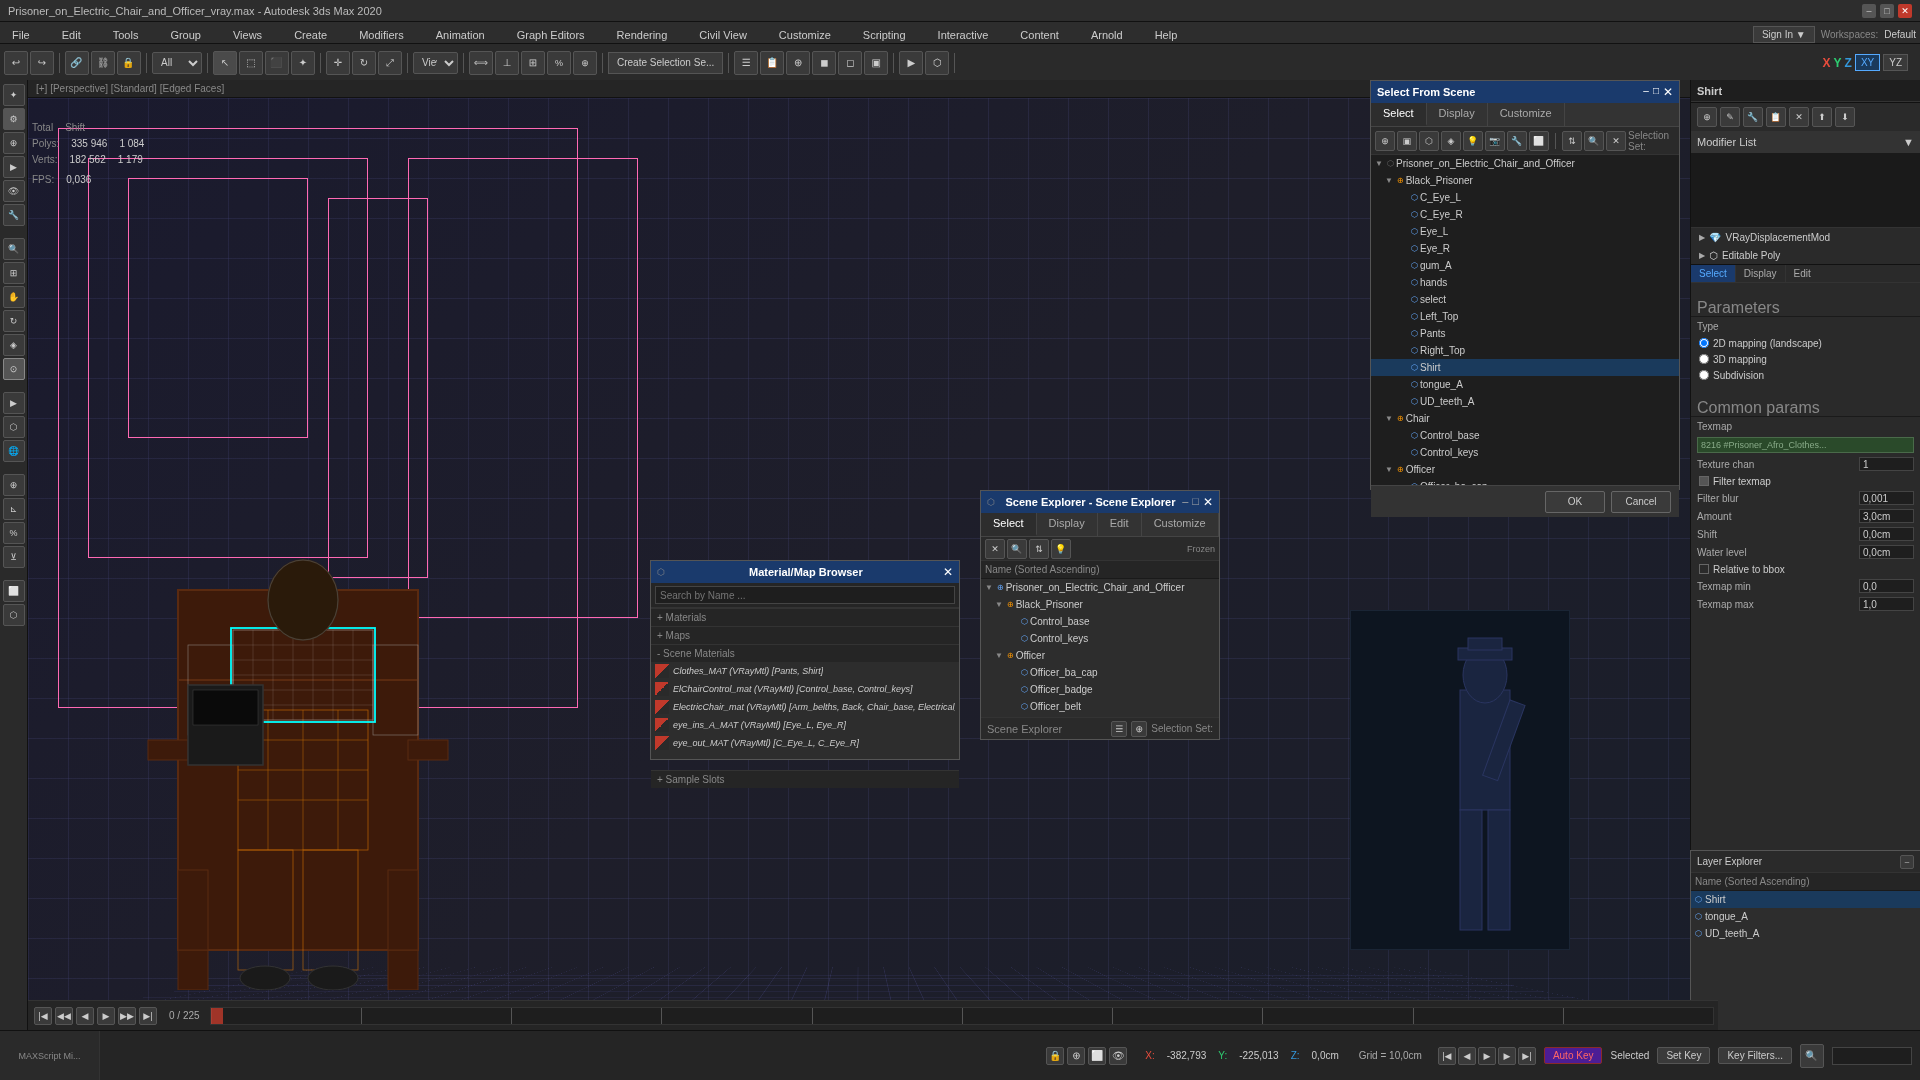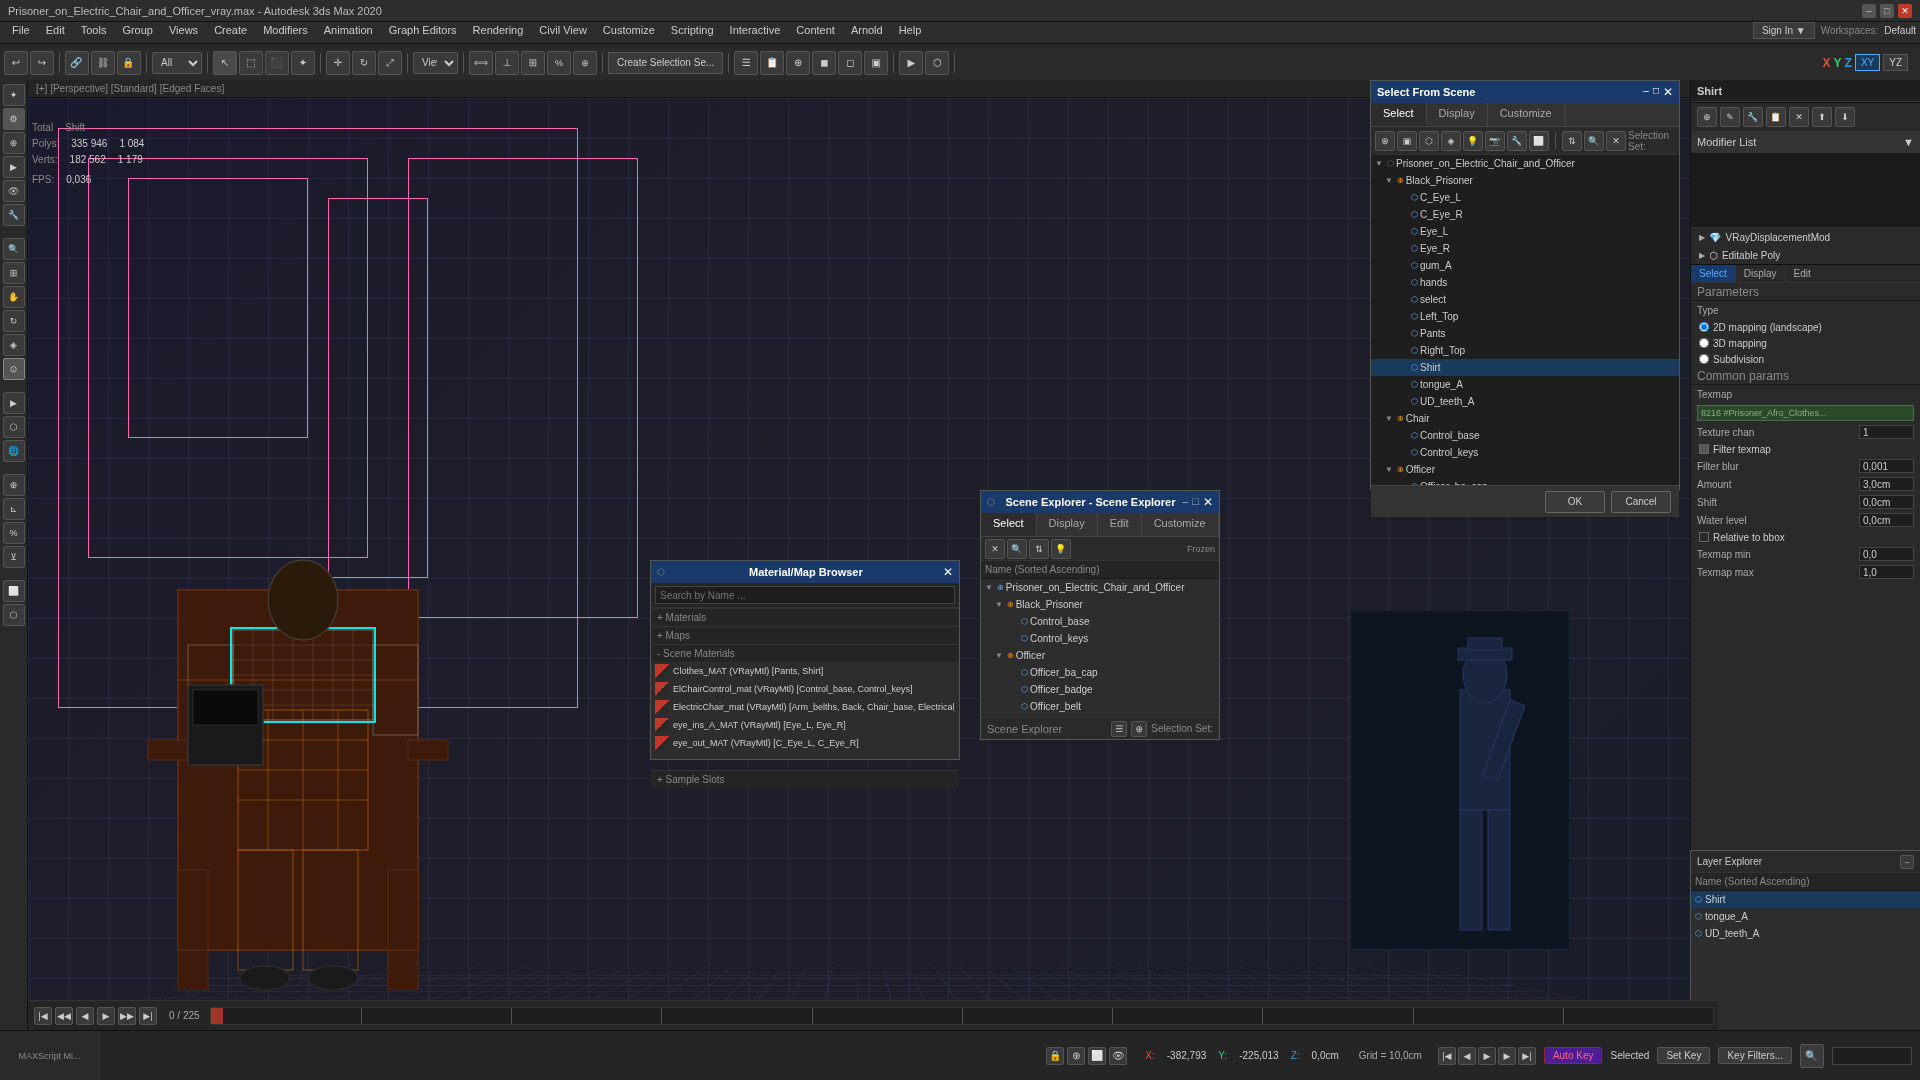--- a/index.html
+++ b/index.html
@@ -12,22 +12,22 @@
     }
     #titlebar .title { font-size: 11px; color: #bbb; }
     #titlebar .win-controls { display: flex; gap: 4px; }
     #titlebar .win-btn { width: 14px; height: 14px; border-radius: 2px; border: none; cursor: pointer; font-size: 9px; display: flex; align-items: center; justify-content: center; }
     #titlebar .min-btn { background: #555; color: #ccc; }
     #titlebar .max-btn { background: #555; color: #ccc; }
     #titlebar .close-btn { background: #c0392b; color: #fff; }
 
     
     #menubar {
-      width: 100%; height: 22px; background: #2d2d2d; display: flex; align-items: flex-start;
-      padding: 0 4px; gap: 0; border-bottom: 1px solid #111;
+      width: 100%; height: 22px; background: #2d2d2d; display: flex; align-items: flex-end;
+      padding: 0 4px; gap: 16px; border-bottom: 1px solid #111;
     }
     .menu-item { padding: 2px 8px; color: #ccc; cursor: pointer; font-size: 11px; border-radius: 2px; }
 
     
     #toolbar {
       width: 100%; height: 36px; background: #2a2a2a; display: flex; align-items: center;
       padding: 0 4px; gap: 2px; border-bottom: 1px solid #111;
     }
     .tb-btn {
       width: 24px; height: 24px; background: #3a3a3a; border: 1px solid #555;
@@ -166,21 +166,21 @@
       width: 60px; height: 22px; border: 1px solid #666; border-radius: 2px;
       background: #3a3a3a; color: #ccc; font-size: 10px; cursor: pointer;
     }
 
     
     #mat-browser {
       position: absolute; left: 650px; top: 560px;
       width: 310px; height: 200px;
       background: #2d2d2d; border: 1px solid #555; z-index: 100;
     }
-    .mat-list { overflow-y: auto; height: calc(100% - 90px); }
+    .mat-list { overflow-y: auto; height: calc(100% - 90px); font-style: italic; }
     .mat-item {
       height: 18px; display: flex; align-items: center; padding: 0 4px; gap: 4px;
       font-size: 10px; color: #ccc; cursor: pointer;
     }
     .mat-color { width: 14px; height: 14px; flex-shrink: 0; }
     .mat-red { background: linear-gradient(135deg, #c0392b 50%, #2a2a2a 50%); }
     .section-header {
       height: 18px; background: #252525; padding: 0 6px; display: flex; align-items: center;
       font-size: 10px; color: #888; border-top: 1px solid #333; cursor: pointer;
     }
@@ -280,21 +280,21 @@
       display: flex; align-items: center; gap: 3px; padding: 4px 6px;
     }
     .r-icon {
       width: 20px; height: 20px; background: #3a3a3a; border: 1px solid #555;
       display: flex; align-items: center; justify-content: center; color: #ccc;
       font-size: 9px; cursor: pointer; border-radius: 2px;
     }
 
     .sub-header {
       height: 18px; background: #2a2a2a; display: flex; align-items: center;
-      padding: 0 6px; font-size: 12px; color: #888; border-bottom: 1px solid #1a1a1a;
+      padding: 0 6px; font-size: 16px; color: #888; border-bottom: 1px solid #1a1a1a; margin-top: 16px;
     }
 
     .viewport-label {
       font-size: 10px; color: #888; padding: 0 2px;
     }
 
     
     #floor-grid {
       position: absolute;
       bottom: 0; left: -50px; right: -50px; height: 200px;

